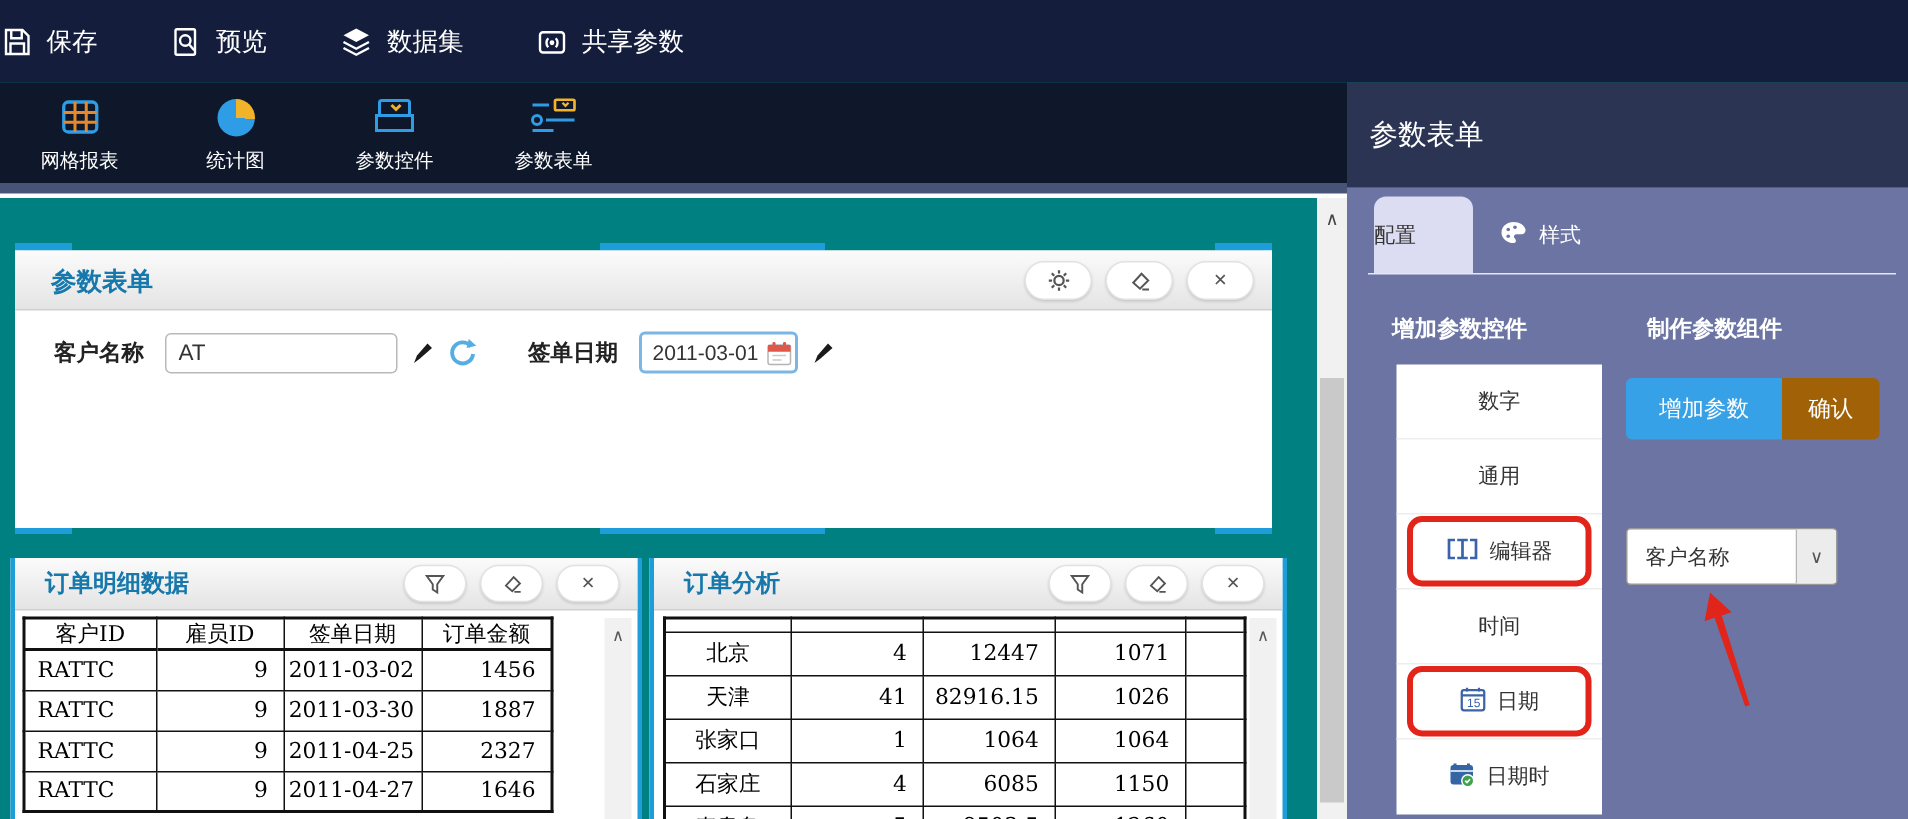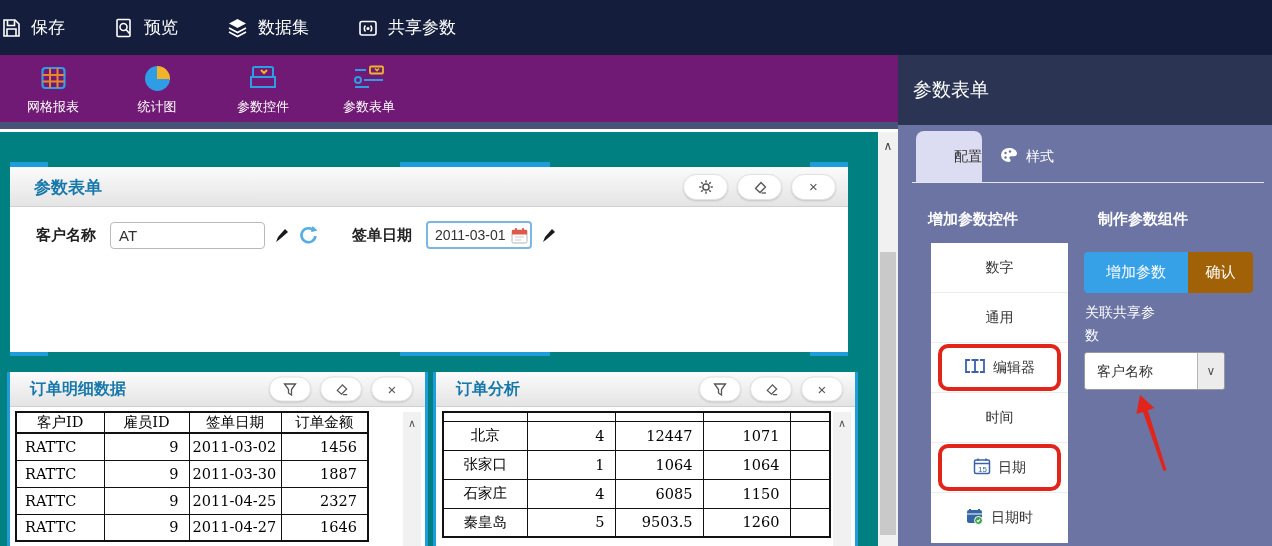--- a/index.html
+++ b/index.html
@@ -6,21 +6,21 @@
   html,body { width:1272px; height:546px; overflow:hidden; }
   body { font-family:"Liberation Sans","DejaVu Sans",sans-serif; position:relative; background:#008080; }
   .abs { position:absolute; }
 
   
   #topbar { left:0; top:0; width:1272px; height:55px; background:#141e3c; display:flex; align-items:center; }
   .topbar-item { display:flex; align-items:center; gap:9px; color:#fff; font-size:17px; margin-right:48px; cursor:pointer; }
   .topbar-item svg { display:block; }
 
   
-  #toolbar { left:0; top:55px; width:898px; height:67px; background:#701a75; }
+  #toolbar { left:0; top:55px; width:898px; height:67px; background:#0f172a; }
   .tool-item { position:absolute; top:7px; width:92px; text-align:center; color:#fff; font-size:13px; cursor:pointer; }
   .tool-item .ticon { height:32px; display:flex; align-items:center; justify-content:center; margin-bottom:4px; }
   #strip1 { left:0; top:122px; width:898px; height:7px; background:#475377; }
   #strip2 { left:0; top:129px; width:898px; height:3px; background:#ffffff; }
 
   
   #canvas { left:0; top:132px; width:878px; height:414px; background:#008080; overflow:hidden; }
   .handle { position:absolute; background:#1e9ddb; }
 
   .panel { position:absolute; background:#fff; }
@@ -74,21 +74,21 @@
   #vscroll { left:878px; top:132px; width:20px; height:414px; background:#f1f1f1; }
   #vscroll .scroll-up { font-size:12px; padding-top:7px; color:#444; }
   #vthumb { position:absolute; left:2px; top:120px; width:16px; height:283px; background:#c9c9c9; }
 
   
   #side-header { left:898px; top:55px; width:374px; height:70px; background:#2b3453; color:#fff; }
   #side-header .side-title { position:absolute; left:15px; top:22px; font-size:19px; }
   #side-body { left:898px; top:125px; width:374px; height:421px; background:#6b74a3; overflow:hidden; }
 
   .tab-active { position:absolute; left:18px; top:6px; width:66px; height:51px; background:#dcdcf2;
-                border-radius:8px 8px 0 0; display:flex; align-items:center; justify-content:flex-end;
+                border-radius:8px 8px 0 0; display:flex; align-items:center; justify-content:flex-start;
                 color:#333; font-size:14px; cursor:pointer; }
   .tab-style { position:absolute; left:102px; top:22px; display:flex; align-items:center; gap:7px;
                color:#fff; font-size:14px; cursor:pointer; }
   #tab-divider { position:absolute; left:14px; top:57px; width:352px; height:1px; background:#e6e6f0; }
 
   .section-h { position:absolute; top:85px; color:#fff; font-size:15px; font-weight:bold; }
   #sec-add { left:30px; } #sec-make { left:200px; }
 
   #control-list { position:absolute; left:33px; top:118px; width:137px; background:#fff; }
   .ctl-item { height:50px; display:flex; align-items:center; justify-content:center; gap:7px;
@@ -377,20 +377,27 @@
             <td></td>
           </tr>
       <tr>
             <td>北京</td>
             <td>4</td>
             <td>12447</td>
             <td>1071</td>
             <td></td>
           </tr>
           <tr>
+            <td>天津</td>
+            <td>41</td>
+            <td>82916.15</td>
+            <td>1026</td>
+            <td></td>
+          </tr>
+          <tr>
             <td>张家口</td>
             <td>1</td>
             <td>1064</td>
             <td>1064</td>
             <td></td>
           </tr>
           <tr>
             <td>石家庄</td>
             <td>4</td>
             <td>6085</td>
@@ -475,21 +482,20 @@
           </svg></span>
       <span>日期时</span>
     </div>
   </div>
 
   <div id="btn-row">
     <div id="btn-addparam" class="btn">增加参数</div>
     <div id="btn-confirm" class="btn">确认</div>
   </div>
 
-  <div id="linked-label">关联共享参数</div>
 
   <div id="param-select">
     <span class="sel-text">客户名称</span>
     <span class="sel-btn">∨</span>
   </div>
 
   <svg id="red-arrow" width="60" height="95" viewBox="0 0 60 95">
     <polygon points="17,8 31.4,21.1 24.8,23.3 43.5,83 40.5,84 20,24.9 13.4,27.1" fill="#e1251b"></polygon>
   </svg>
 </div>

